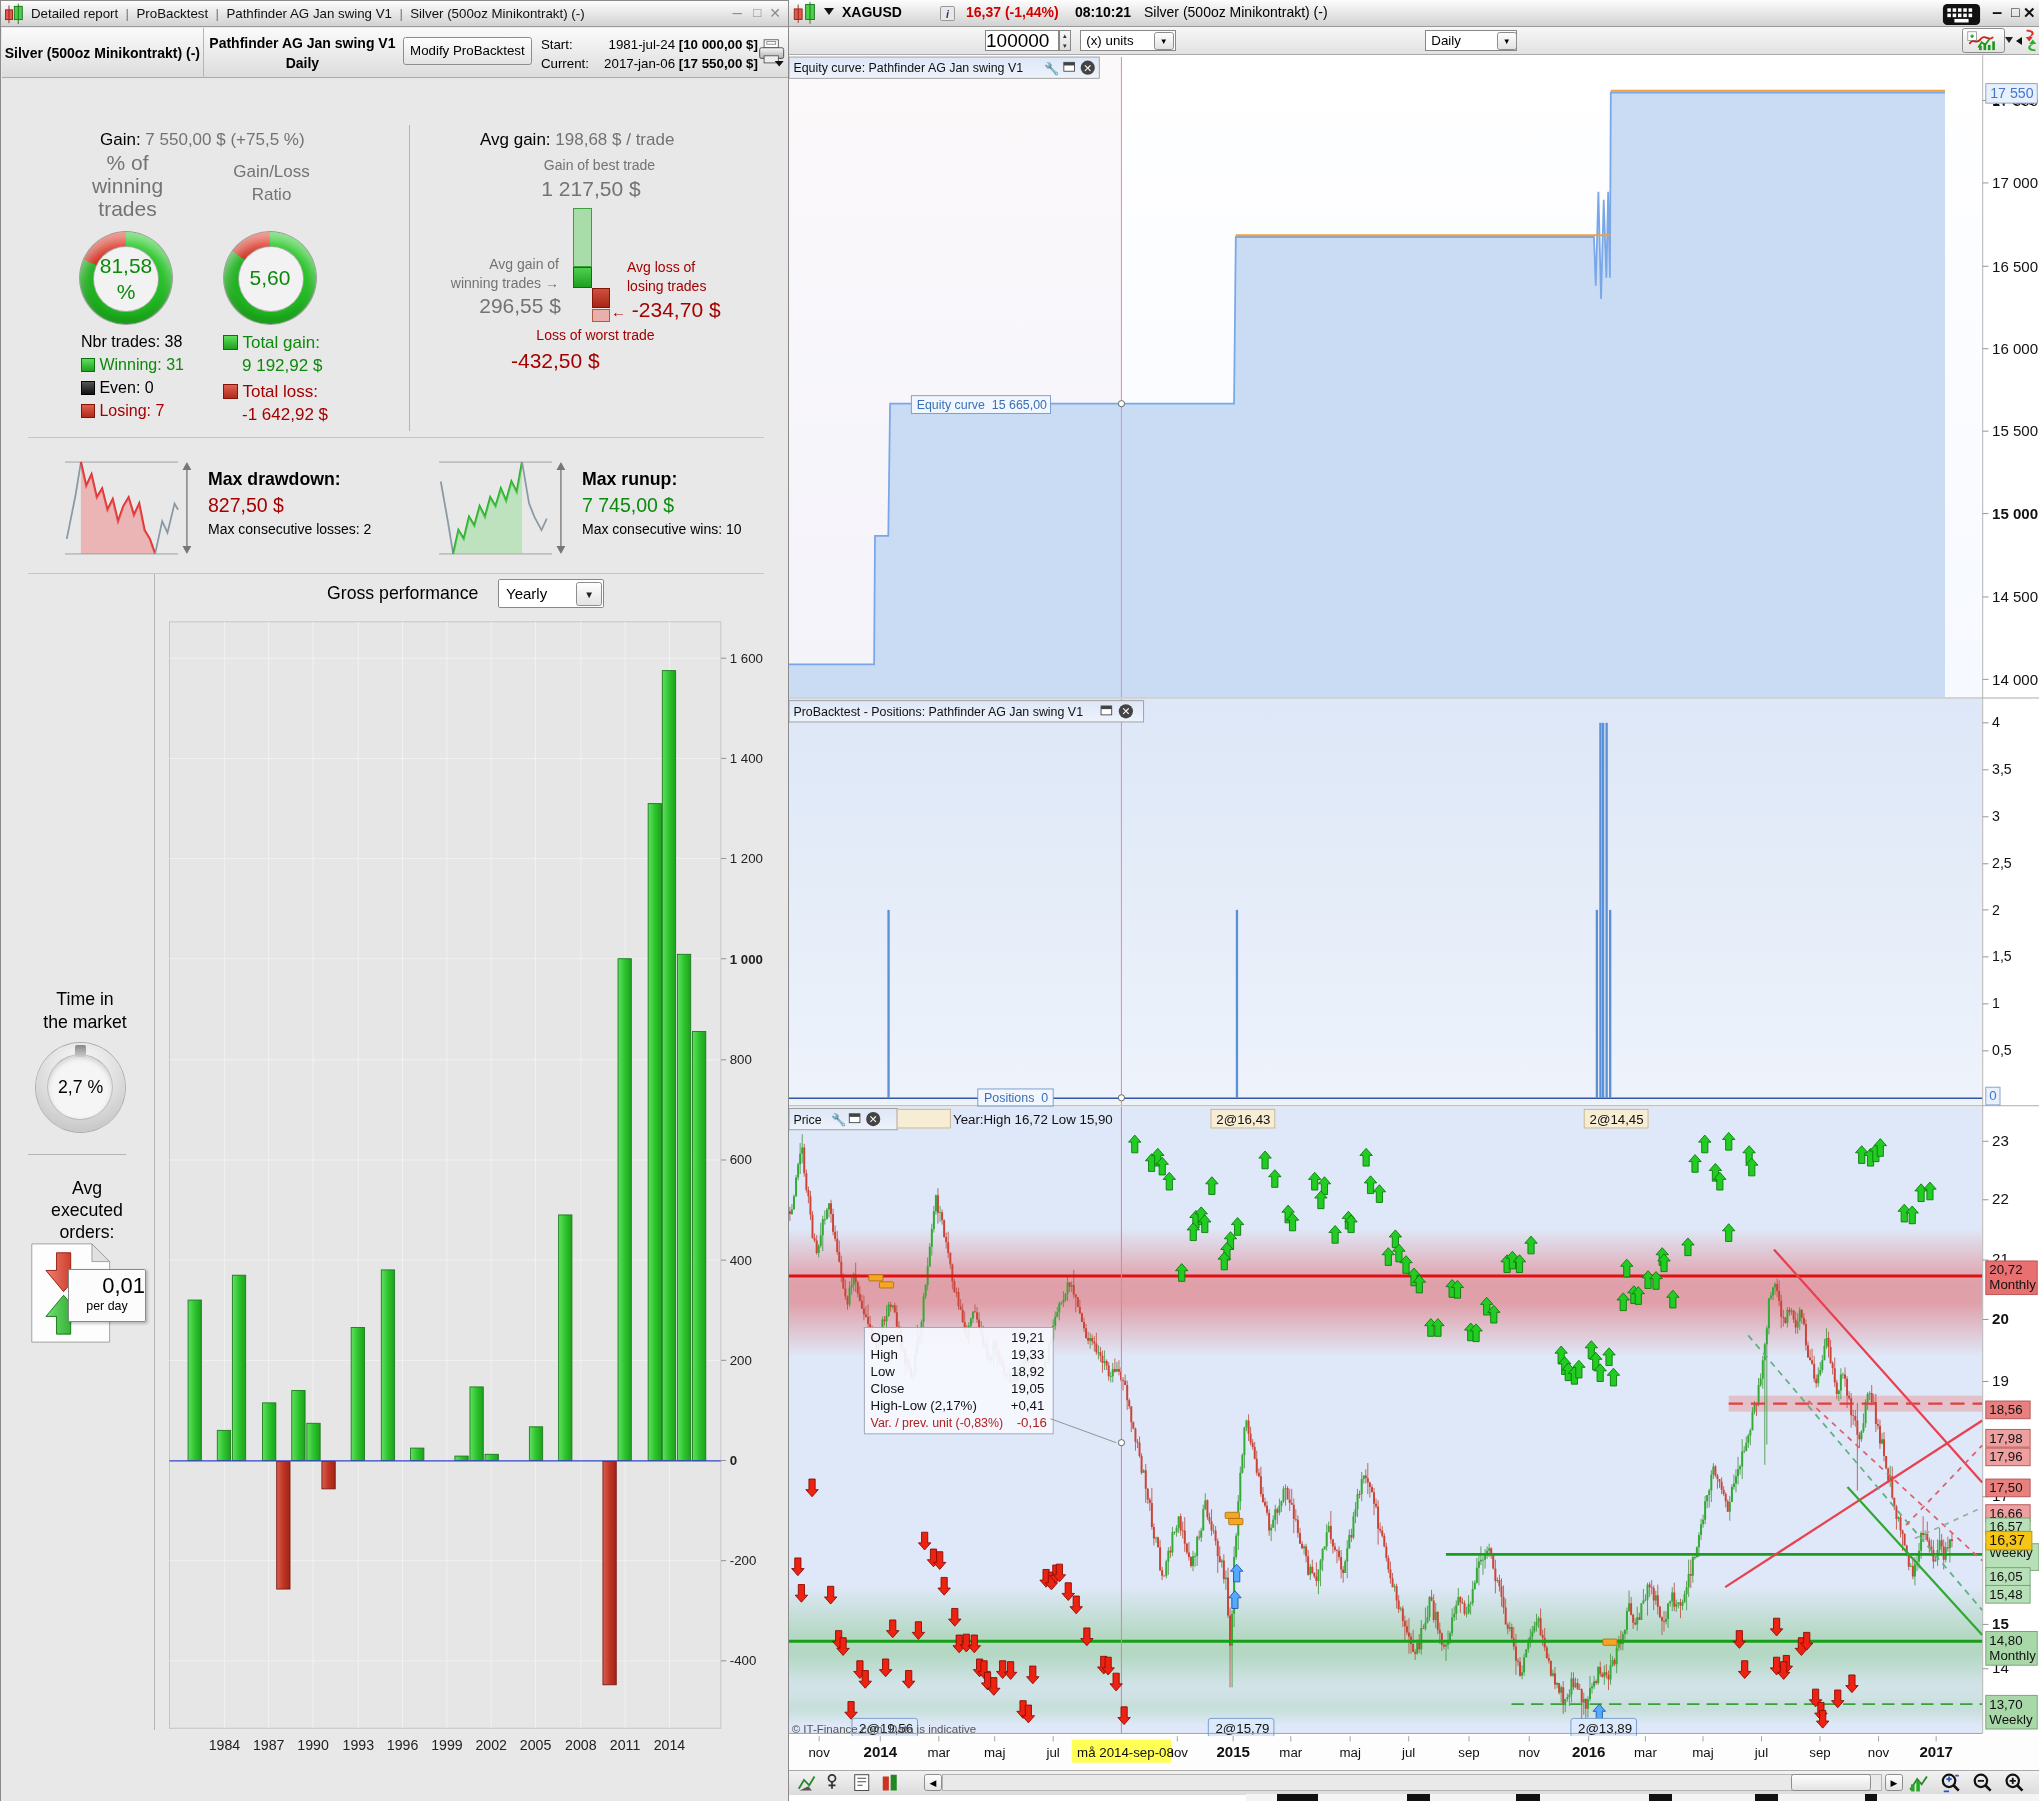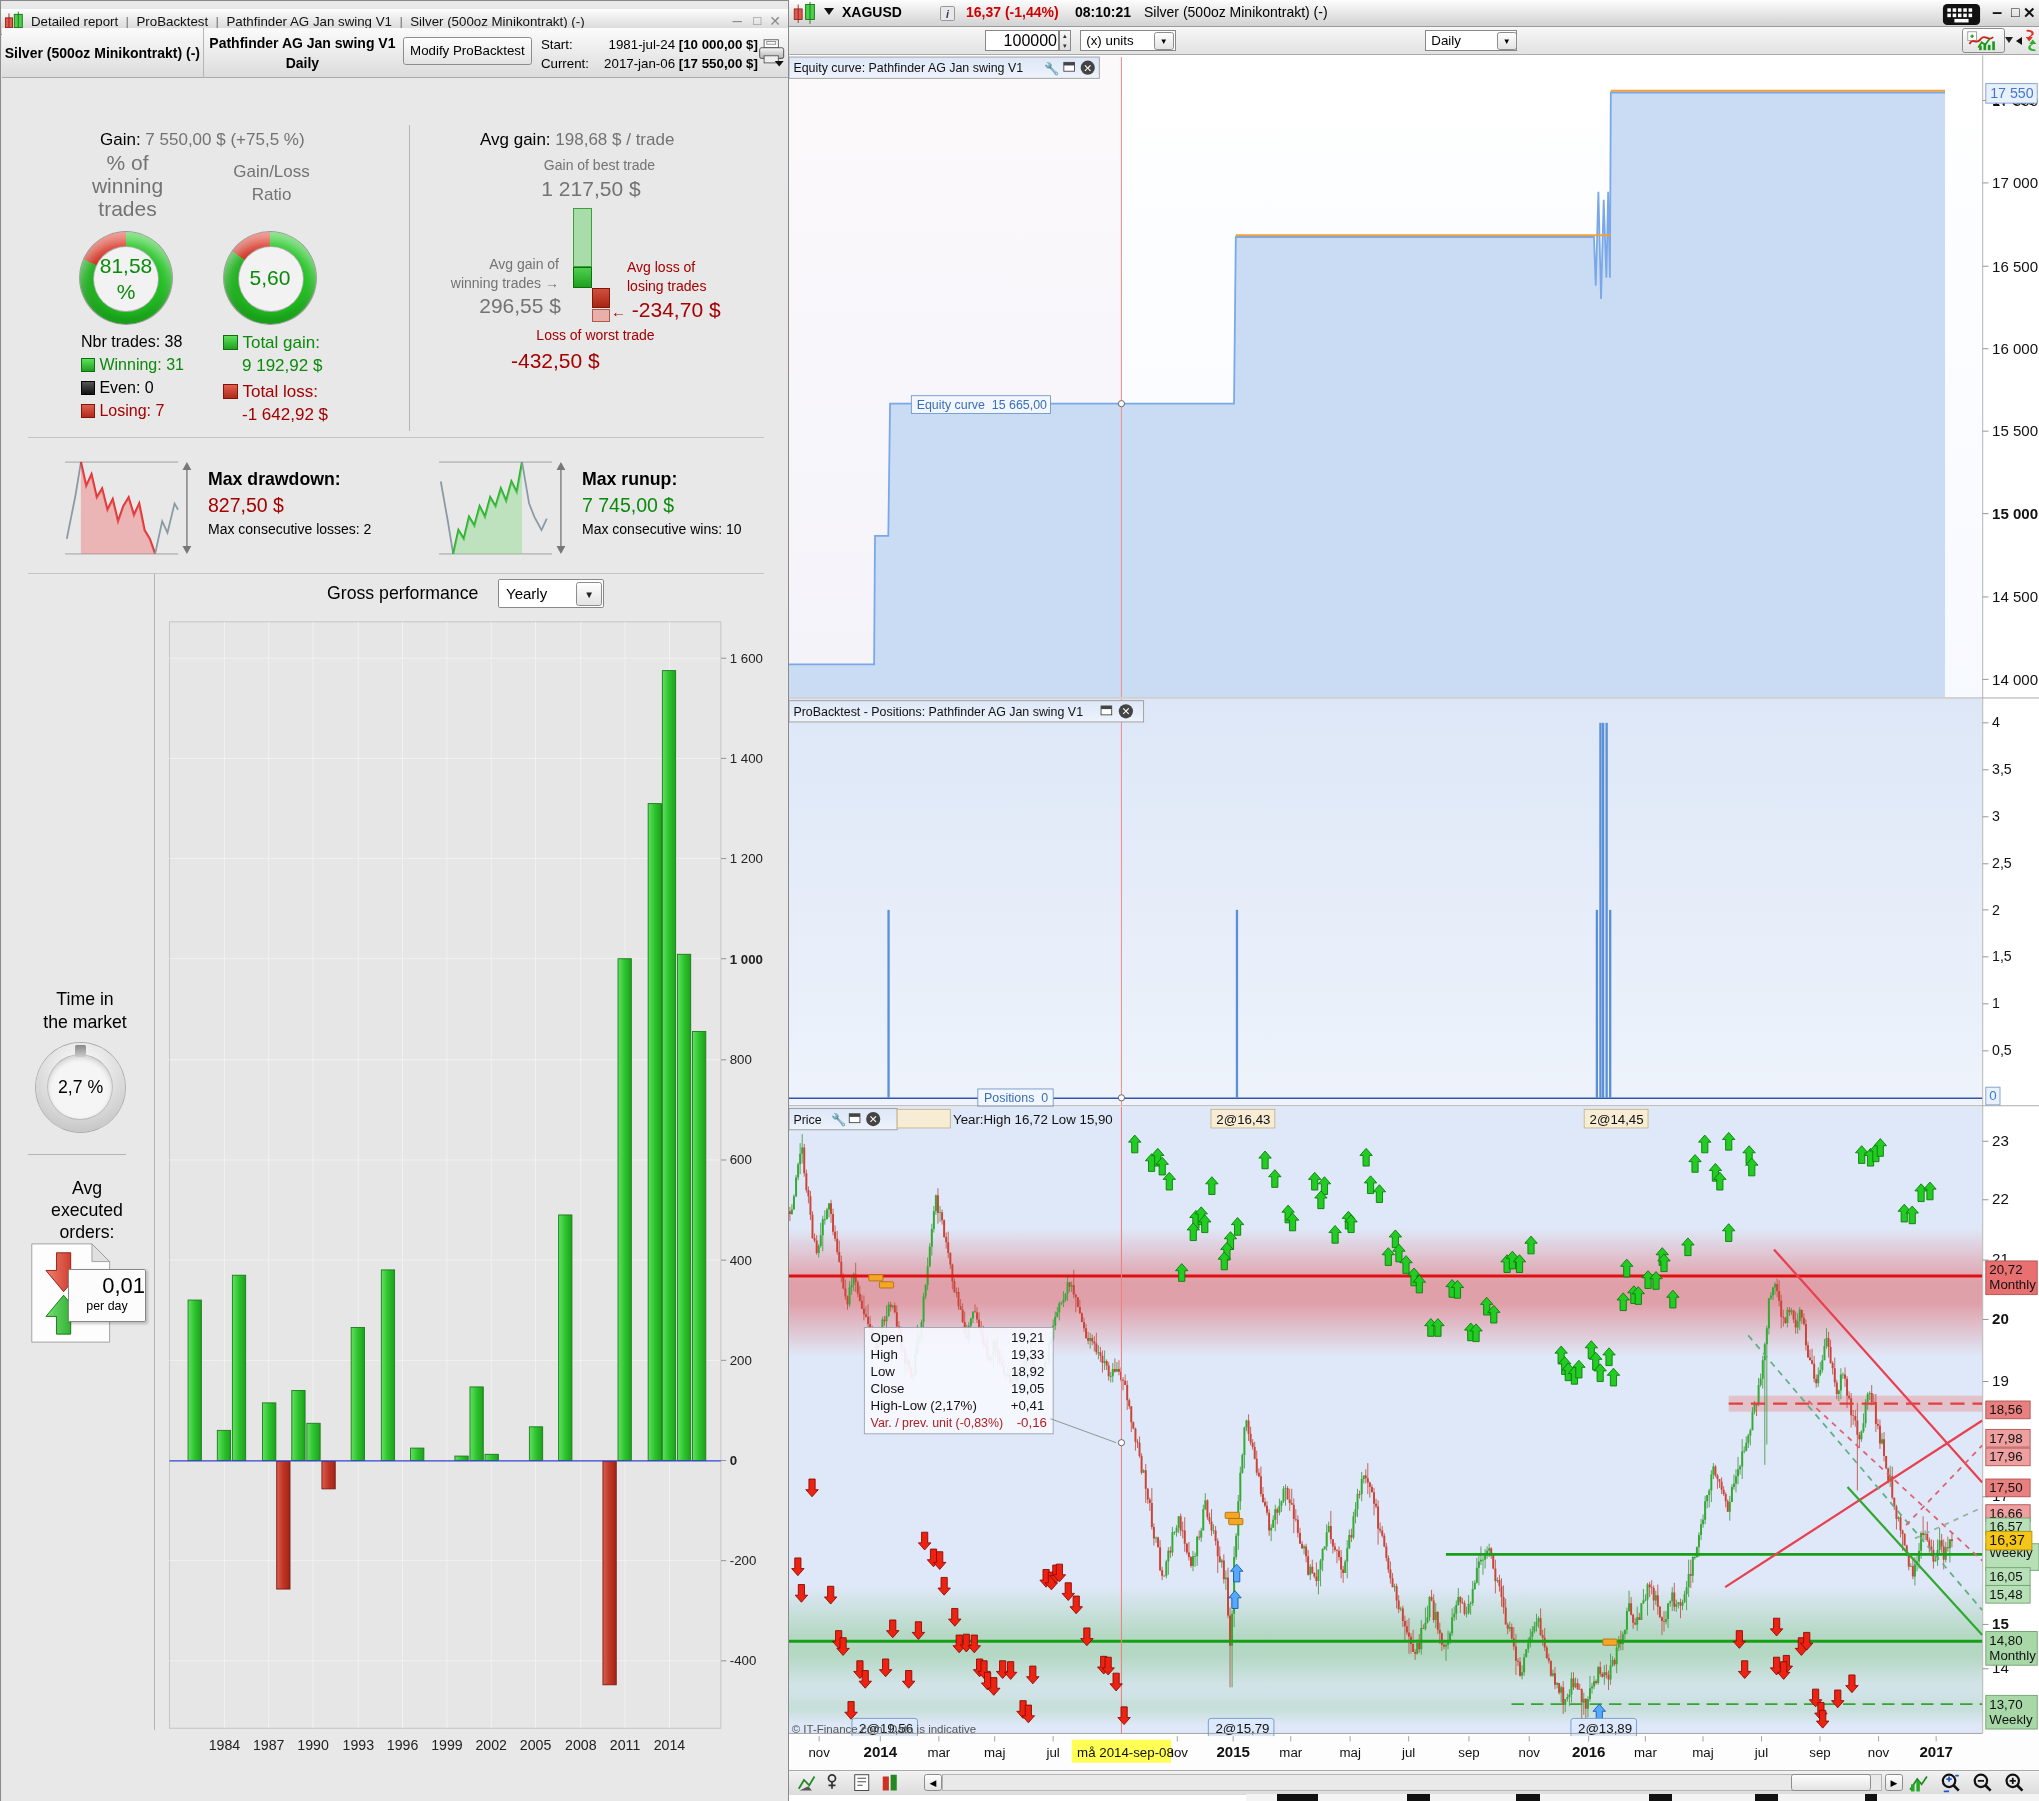--- a/index.html
+++ b/index.html
@@ -7,21 +7,21 @@
 .tbar{background:linear-gradient(#fdfdfd,#e9e9e9 45%,#d2d2d2);border-bottom:0.9px solid #9a9a9a}
 .hgrad{background:linear-gradient(#fbfbfb,#dcdcdc)}
 .btn3d{background:linear-gradient(#fefefe,#e3e3e3);border:0.9px solid #8d8d8d;border-radius:2.7px}
 .grn{color:#737373} .dgrn{color:#0b8a0b} .red{color:#a40000}
 svg{position:absolute;left:0;top:0}
 </style></head><body>
 <div id="root">
 
 <div class="abs" style="left:0;top:0;width:789px;height:1802px;background:#e8e8e8;border:0.9px solid #8a8a8a">
 
-  <div class="abs tbar" style="left:0;top:8px;width:787px;height:26px">
+  <div class="abs tbar" style="left:0;top:0;width:787px;height:26px">
     <svg width="26.6" height="26.6" viewBox="0 0 30 30">
           <rect x="5" y="10" width="8" height="11" fill="#e05a50" stroke="#902015"></rect>
           <line x1="9" y1="5" x2="9" y2="25" stroke="#902015"></line>
           <rect x="15" y="6" width="9" height="15" fill="#4ad04a" stroke="#157015"></rect>
           <line x1="19.5" y1="3" x2="19.5" y2="26" stroke="#157015"></line>
         </svg>
     <div class="abs" style="left:30px;top:5.3px;font-size:13.3px;color:#111">Detailed report&nbsp; <span style="color:#777">|</span> &nbsp;ProBacktest&nbsp; <span style="color:#777">|</span> &nbsp;Pathfinder AG Jan swing V1&nbsp; <span style="color:#777">|</span> &nbsp;Silver (500oz Minikontrakt) (-)</div>
     <div class="abs" style="right:46px;top:1.8px;font-size:17px;color:#8a8a8a">–</div>
     <div class="abs" style="right:26.6px;top:4.4px;font-size:13.3px;color:#8a8a8a">□</div>
     <div class="abs" style="right:7px;top:3.5px;font-size:14px;color:#8a8a8a">✕</div>
@@ -281,21 +281,21 @@
             <rect x="30" y="12" width="4" height="4"></rect>
             <rect x="14" y="18" width="16" height="4"></rect>
           </g>
         </svg>
     <div class="abs" style="right:37px;top:1.8px;font-size:17.7px;color:#111;font-weight:bold">–</div>
     <div class="abs" style="right:19.5px;top:3.5px;font-size:14px;color:#111;font-weight:bold">□</div>
     <div class="abs" style="right:3.5px;top:3.5px;font-size:15px;color:#111;font-weight:bold">✕</div>
   </div>
 
   <div class="abs" style="left:0;top:26.6px;width:1250px;height:28px;background:linear-gradient(#f7f7f7,#e2e2e2);border-bottom:0.9px solid #aaa">
-    <div class="abs" style="left:196px;top:3.5px;width:74px;height:21px;background:#fff;border:0.9px solid #888;font-size:16px;text-align:right;line-height:19.5px;padding-right:1px">100000</div>
+    <div class="abs" style="left:196px;top:3.5px;width:74px;height:21px;background:#fff;border:0.9px solid #888;font-size:19px;line-height:19.5px;padding-right:1px">100000</div>
     <div class="abs" style="left:270px;top:3.5px;width:11.5px;height:21px;background:linear-gradient(#f8f8f8,#ddd);border:0.9px solid #888;font-size:6.2px;text-align:center;line-height:9.8px;color:#333">▲<br>▼</div>
     <div class="abs" style="left:291px;top:3.5px;width:96px;height:21px;background:#fff;border:0.9px solid #888;font-size:13.3px;line-height:19.5px;padding-left:5.3px">(x) units</div>
     <div class="abs btn3d" style="left:365px;top:5.3px;width:19.5px;height:17.7px;text-align:center;font-size:8px;line-height:17.7px">▼</div>
     <div class="abs" style="left:636px;top:3.5px;width:92px;height:21px;background:#fff;border:0.9px solid #888;font-size:13.3px;line-height:19.5px;padding-left:5.3px">Daily</div>
     <div class="abs btn3d" style="left:708px;top:5.3px;width:19.5px;height:17.7px;text-align:center;font-size:8px;line-height:17.7px">▼</div>
     <div class="abs btn3d" style="left:1173px;top:1.8px;width:43px;height:25px"></div>
     <svg class="abs" style="left:1177px;top:3.5px" width="35" height="21" viewBox="0 0 40 24">
           <rect x="2" y="2" width="10" height="10" fill="#fff" stroke="#999"></rect>
           <path d="M5 7h4M7 5v4" stroke="#1a9a1a" stroke-width="1.5"></path>
           <path d="M4 16 C8 8 12 18 17 10 C22 4 26 14 31 8" fill="none" stroke="#cc2015" stroke-width="2"></path>

